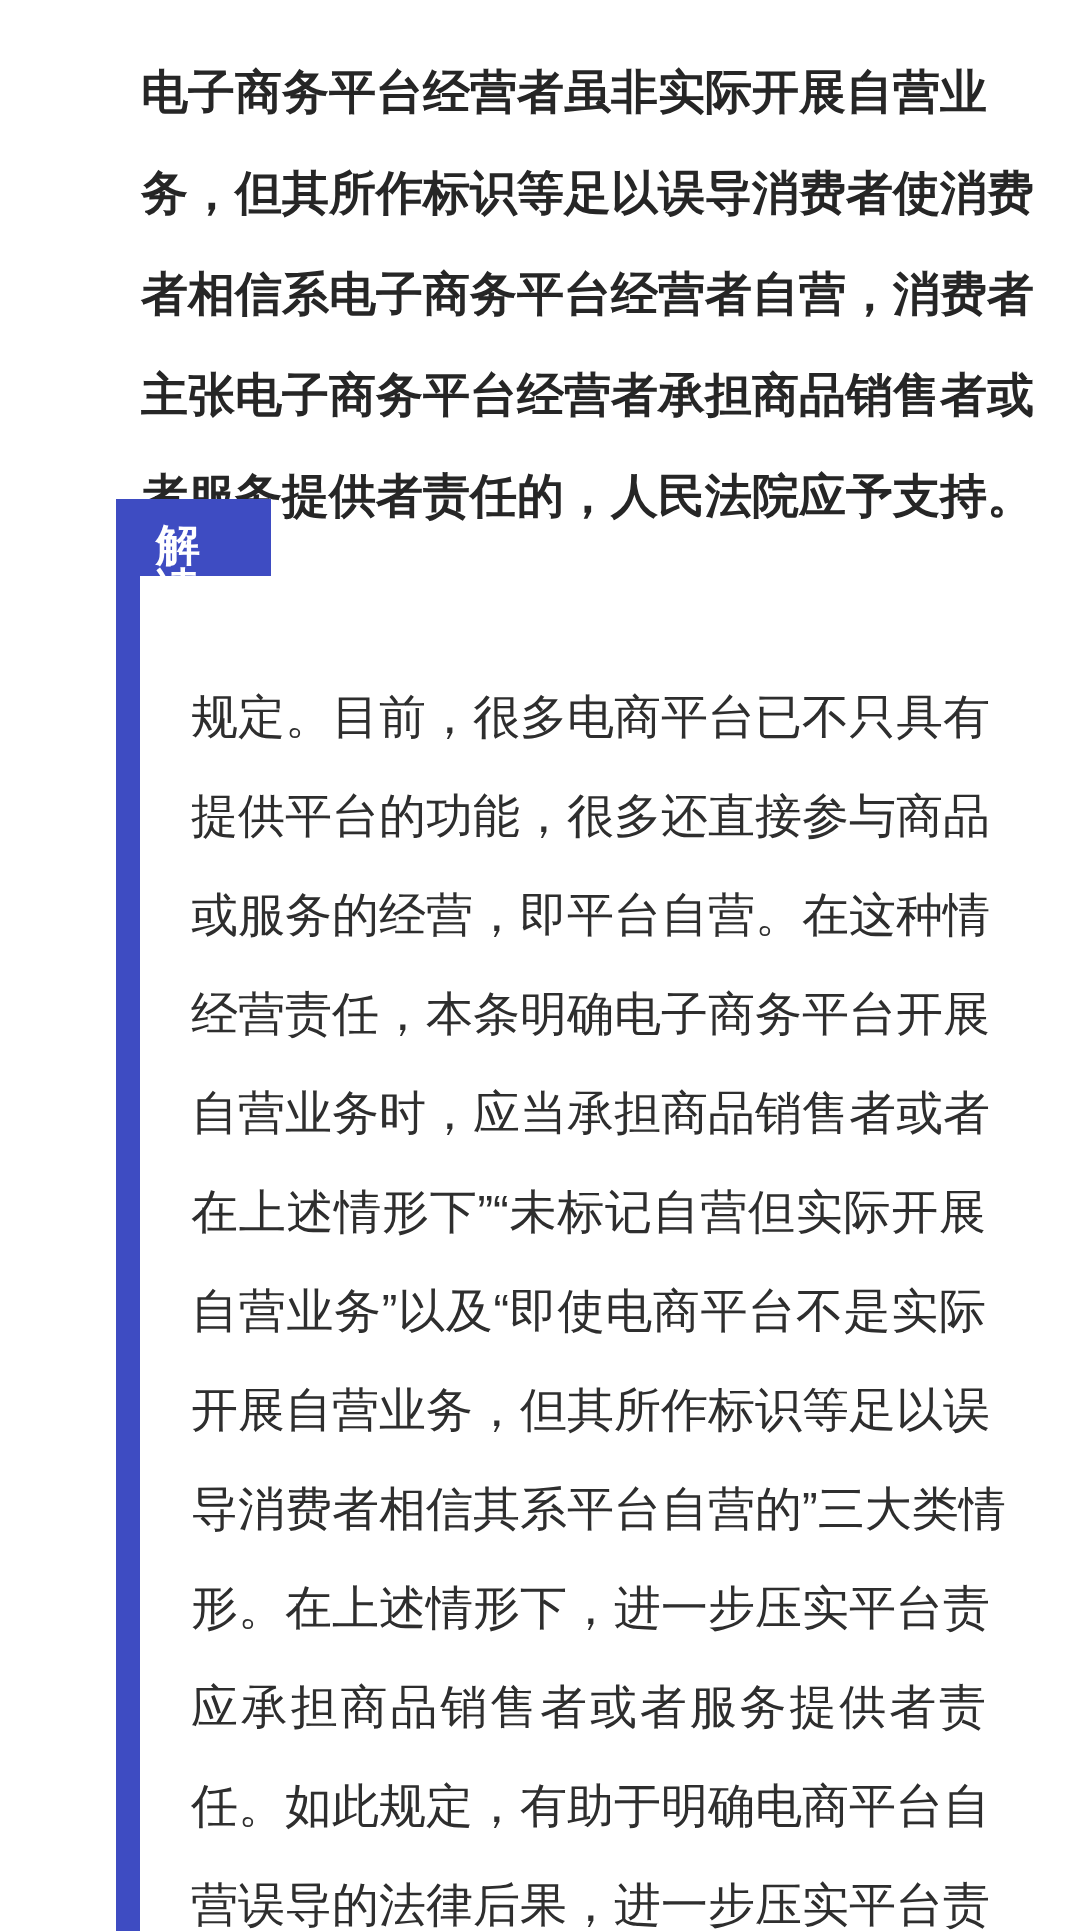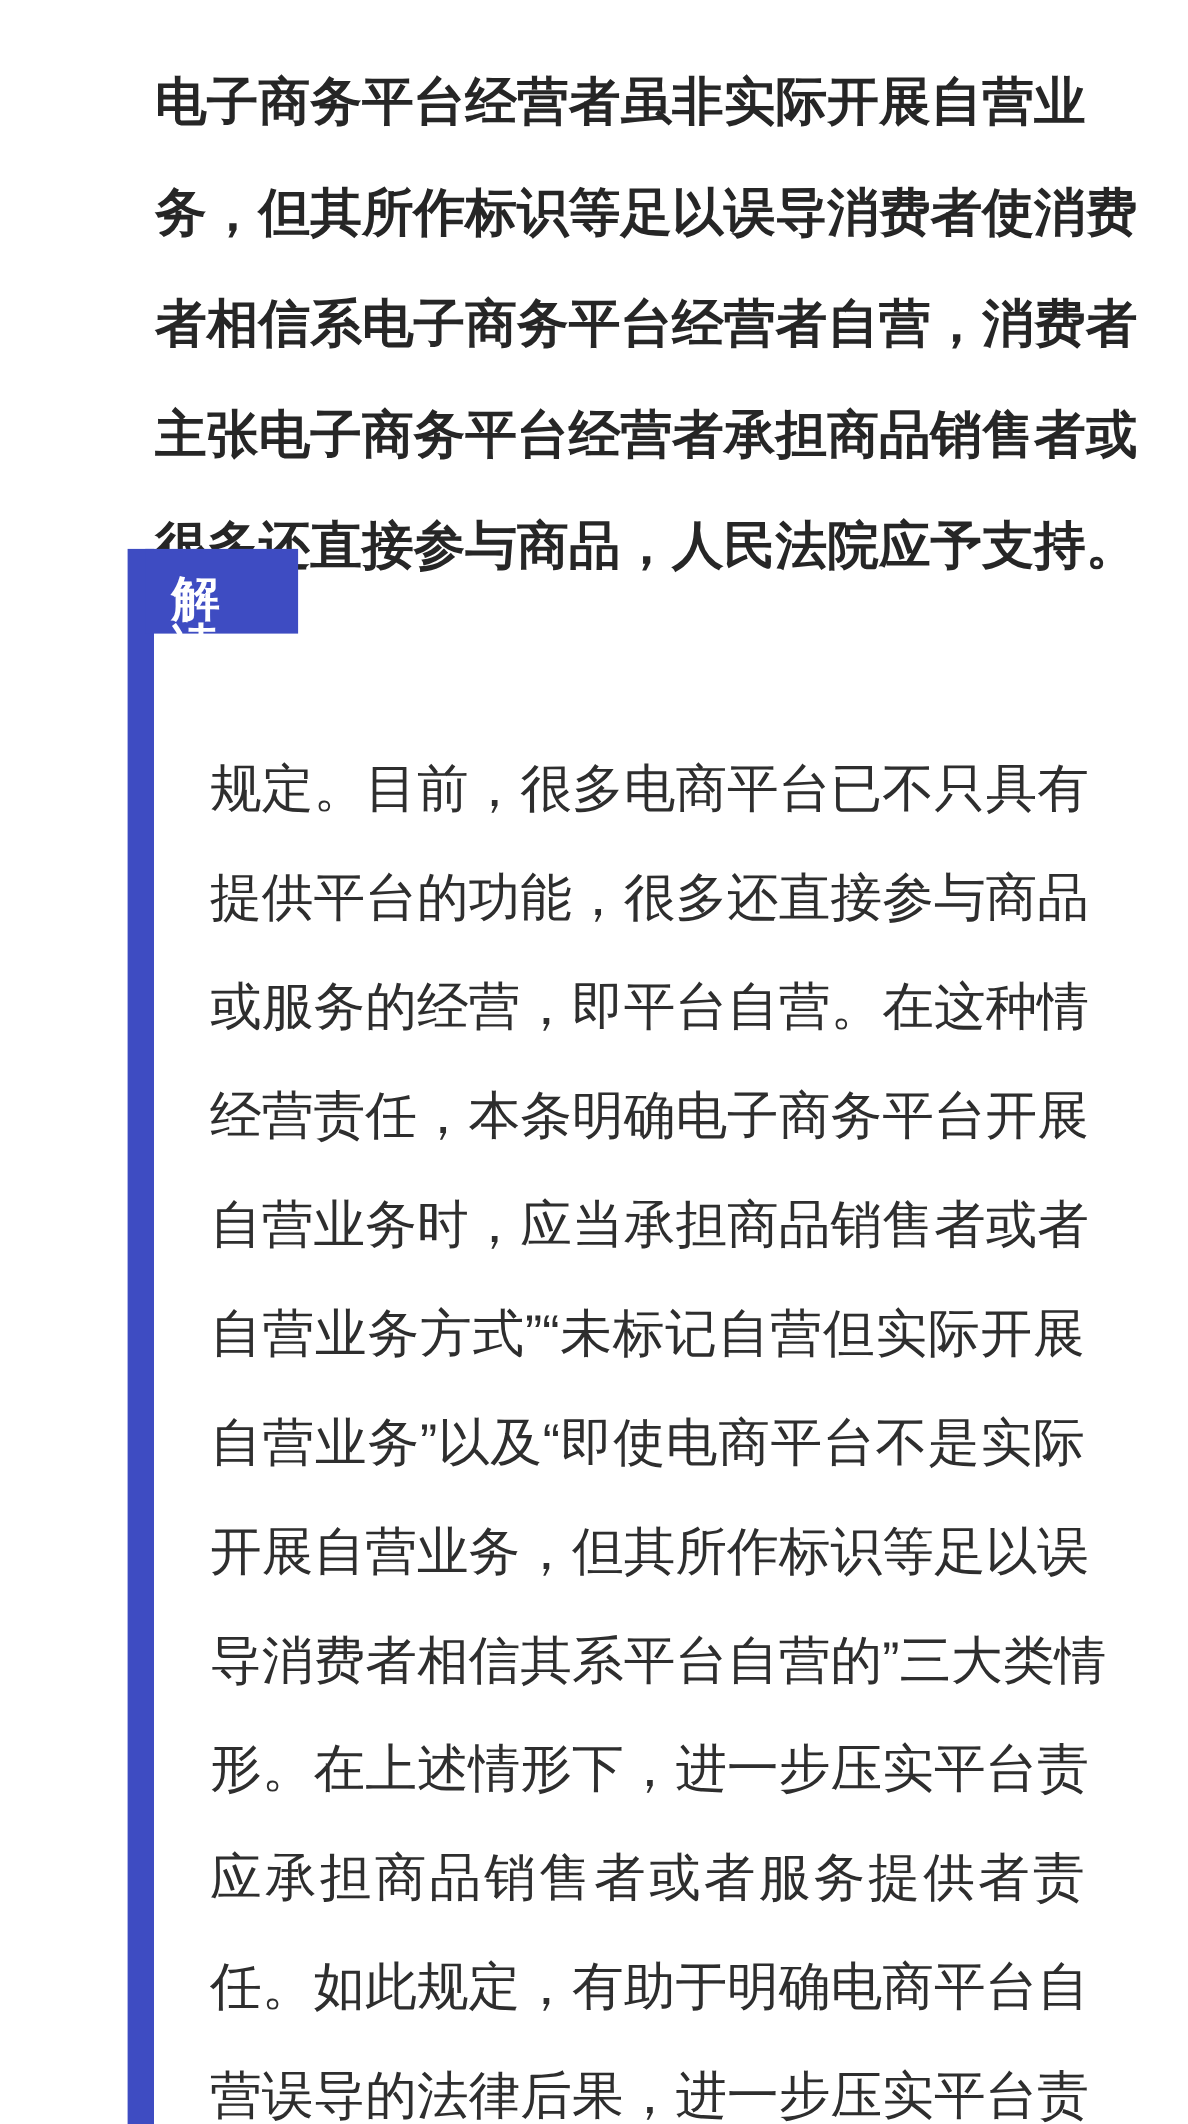--- a/index.html
+++ b/index.html
@@ -84,36 +84,36 @@
 </head>
 <body>
 
 <div class="page">
 
   <div class="statute">
       <div class="txt-line">电子商务平台经营者虽非实际开展自营业</div>
       <div class="txt-line">务，但其所作标识等足以误导消费者使消费</div>
       <div class="txt-line">者相信系电子商务平台经营者自营，消费者</div>
       <div class="txt-line">主张电子商务平台经营者承担商品销售者或</div>
-      <div class="txt-line">很多还直接参与商品，人民法院应予支持。</div>
+      <div class="txt-line">者服务提供者责任的，人民法院应予支持。</div>
     </div>
 
   <div class="accent-bar"></div>
 
   <div class="badge">
     <span class="badge-label">解读</span>
   </div>
 
   <div class="interpretation">
       <div class="txt-line">规定。目前，很多电商平台已不只具有</div>
       <div class="txt-line">提供平台的功能，很多还直接参与商品</div>
       <div class="txt-line">或服务的经营，即平台自营。在这种情</div>
       <div class="txt-line">经营责任，本条明确电子商务平台开展</div>
       <div class="txt-line">自营业务时，应当承担商品销售者或者</div>
-      <div class="txt-line">自营业务方式”“未标记自营但实际开展</div>
+      <div class="txt-line">在上述情形下”“未标记自营但实际开展</div>
       <div class="txt-line">自营业务”以及“即使电商平台不是实际</div>
       <div class="txt-line">开展自营业务，但其所作标识等足以误</div>
       <div class="txt-line">导消费者相信其系平台自营的”三大类情</div>
       <div class="txt-line">形。在上述情形下，进一步压实平台责</div>
       <div class="txt-line">应承担商品销售者或者服务提供者责</div>
       <div class="txt-line">任。如此规定，有助于明确电商平台自</div>
       <div class="txt-line">营误导的法律后果，进一步压实平台责</div>
       <div class="txt-line">任。</div>
     </div>
 

